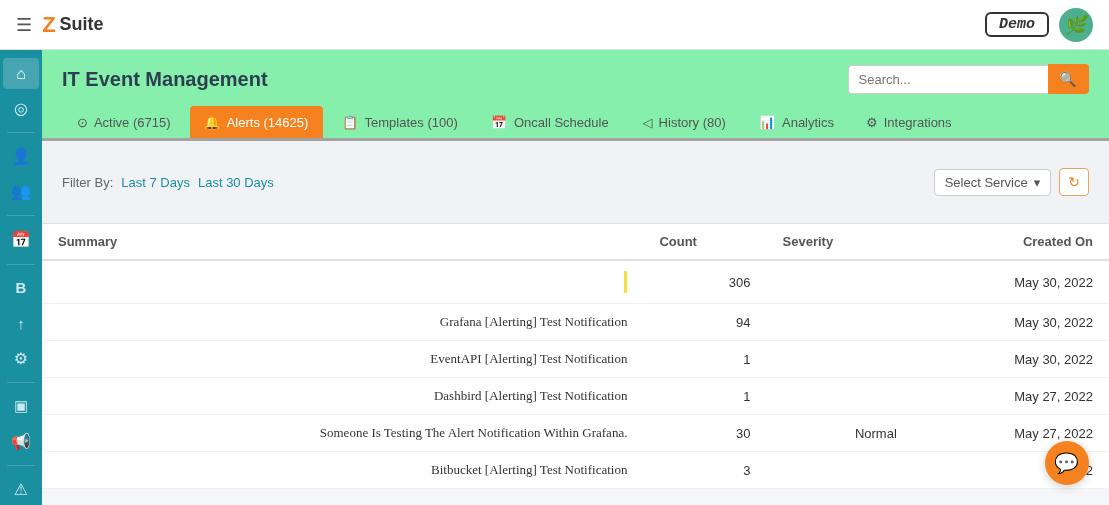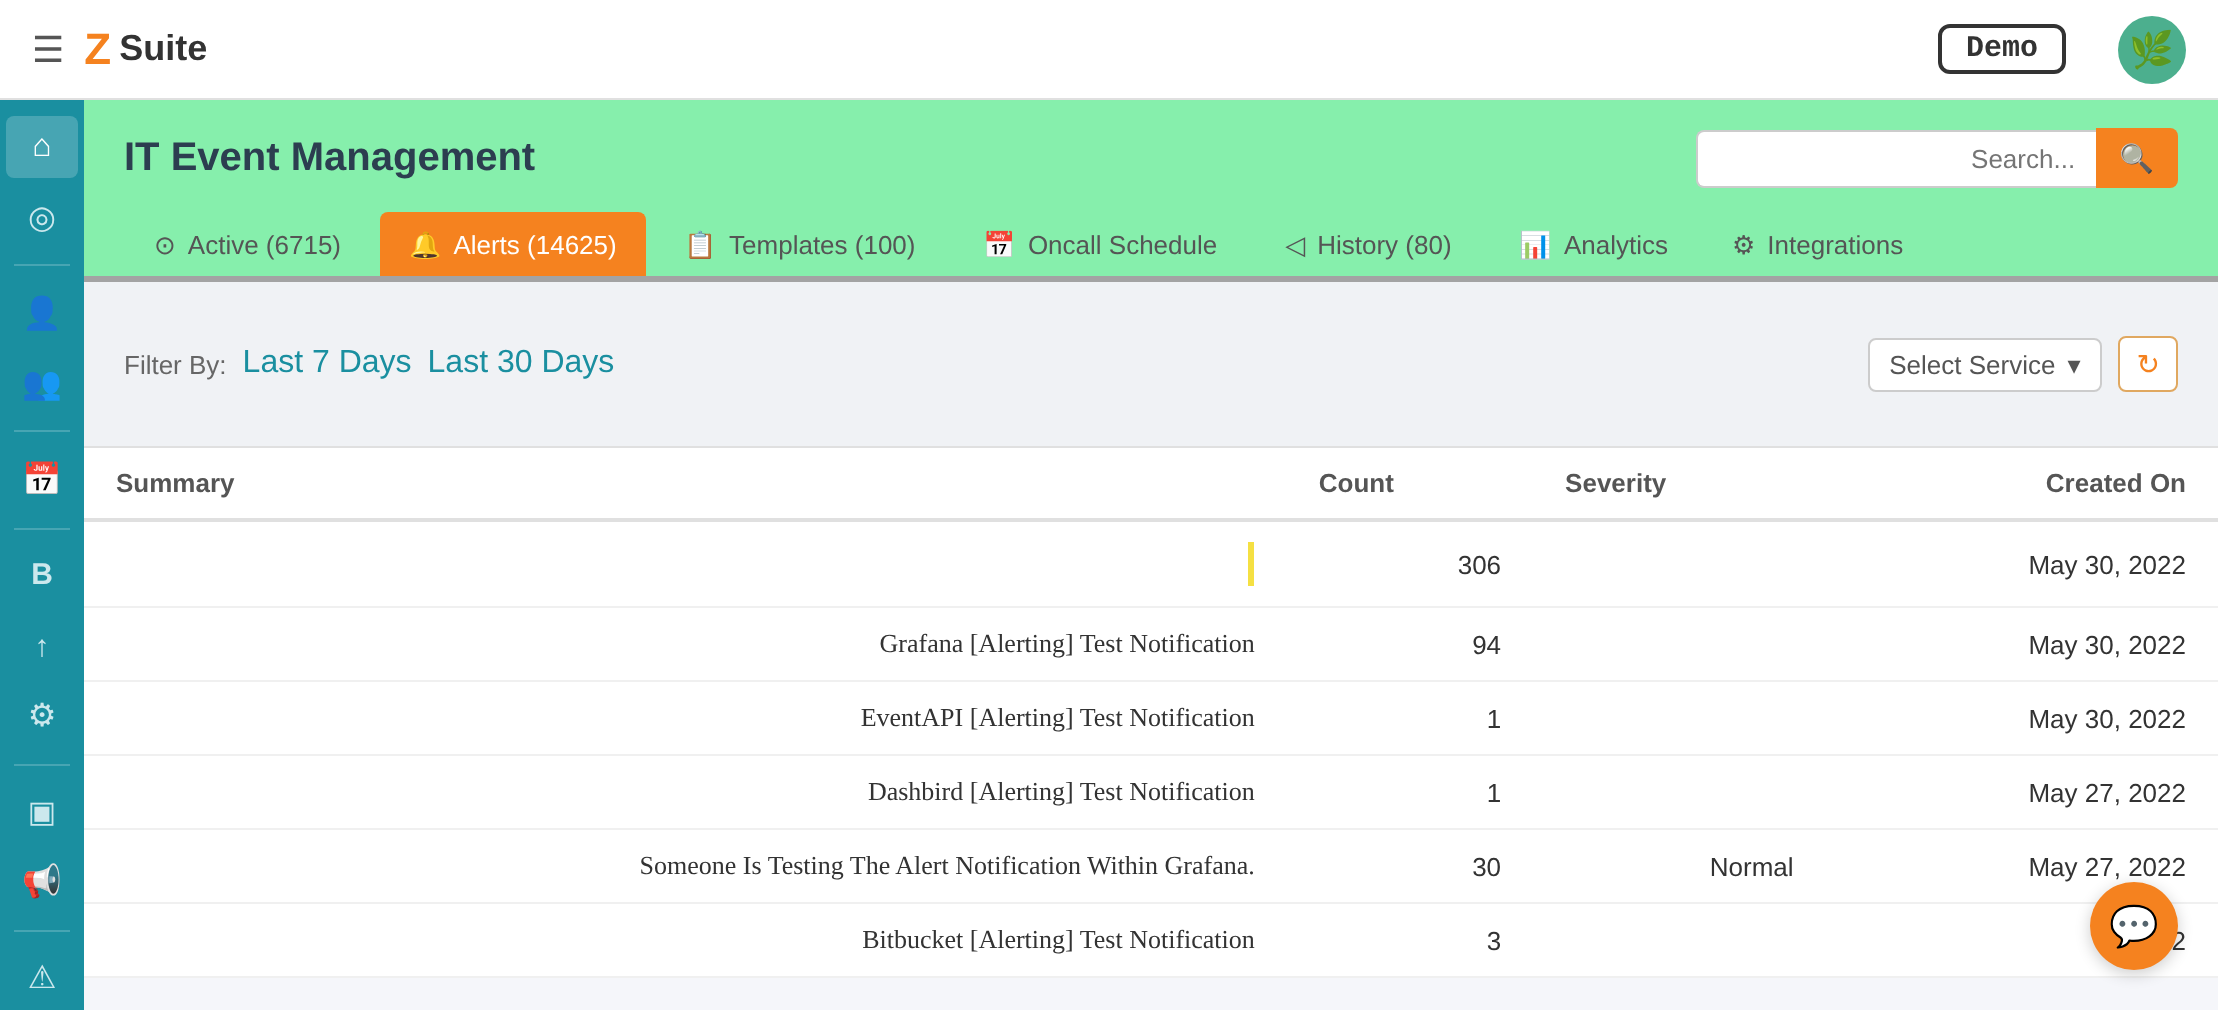--- a/index.html
+++ b/index.html
@@ -8,21 +8,21 @@
     
     .top-nav {
       display: flex; align-items: center; justify-content: space-between;
       background: #fff; height: 50px; padding: 0 16px;
       border-bottom: 1px solid #e0e0e0; position: relative; z-index: 10;
     }
     .top-nav-left { display: flex; align-items: center; gap: 10px; }
     .hamburger-icon { font-size: 18px; cursor: pointer; color: #555; }
     .logo { display: flex; align-items: center; gap: 4px; font-size: 18px; font-weight: bold; color: #333; }
     .logo-z { color: #f5821f; font-size: 22px; font-weight: 900; }
-    .top-nav-right { display: flex; align-items: center; gap: 26px; }
+    .top-nav-right { display: flex; align-items: center; gap: 10px; font-style: italic; }
     .demo-badge {
       border: 2px solid #333; border-radius: 6px; padding: 2px 12px;
       font-size: 15px; font-weight: bold; font-family: 'Courier New', monospace;
     }
     .avatar {
       width: 34px; height: 34px; border-radius: 50%; background: #4caf8e;
       display: flex; align-items: center; justify-content: center;
       font-size: 18px; overflow: hidden;
     }
 
@@ -51,21 +51,21 @@
       border-bottom: 3px solid #a3a3a3;
     }
     .page-header-top {
       display: flex; align-items: center; justify-content: space-between;
       margin-bottom: 12px;
     }
     .page-title { font-size: 20px; font-weight: 600; color: #2c3e50; }
     .search-bar { display: flex; align-items: center; gap: 0; }
     .search-input {
       border: 1px solid #ccc; border-right: none; border-radius: 4px 0 0 4px;
-      padding: 6px 10px; font-size: 13px; width: 200px; outline: none; color: #aaa; text-align: right;
+      padding: 6px 10px; font-size: 13px; width: 200px; outline: none; color: #aaa;
     }
     .search-btn {
       background: #f5821f; border: none; border-radius: 0 4px 4px 0;
       padding: 7px 12px; cursor: pointer; color: #fff; font-size: 14px;
     }
 
     
     .tabs { display: flex; align-items: center; gap: 4px; flex-wrap: wrap; }
     .tab {
       padding: 8px 14px; border-radius: 4px 4px 0 0; cursor: pointer;
@@ -78,21 +78,21 @@
     }
     .tab .tab-icon { font-size: 13px; }
 
     
     .filter-bar {
       background: #f0f2f5; padding: 27px 20px;
       display: flex; align-items: center; justify-content: space-between;
       border-bottom: 1px solid #e0e0e0;
     }
     .filter-left { display: flex; align-items: center; gap: 8px; font-size: 13px; color: #666; }
-    .filter-link { color: #1a8fa0; cursor: pointer; text-decoration: none; font-size: 16px; }
+    .filter-link { color: #1a8fa0; cursor: pointer; text-decoration: none; font-size: 13px; }
     .filter-right { display: flex; align-items: center; gap: 8px; }
     .select-service {
       border: 1px solid #ccc; border-radius: 4px; padding: 5px 10px;
       font-size: 13px; background: #fff; cursor: pointer; color: #555;
       display: flex; align-items: center; gap: 6px;
     }
     .refresh-btn {
       border: 1px solid #e0a860; border-radius: 4px; padding: 5px 8px;
       background: #fff; cursor: pointer; color: #f5821f; font-size: 14px;
     }

